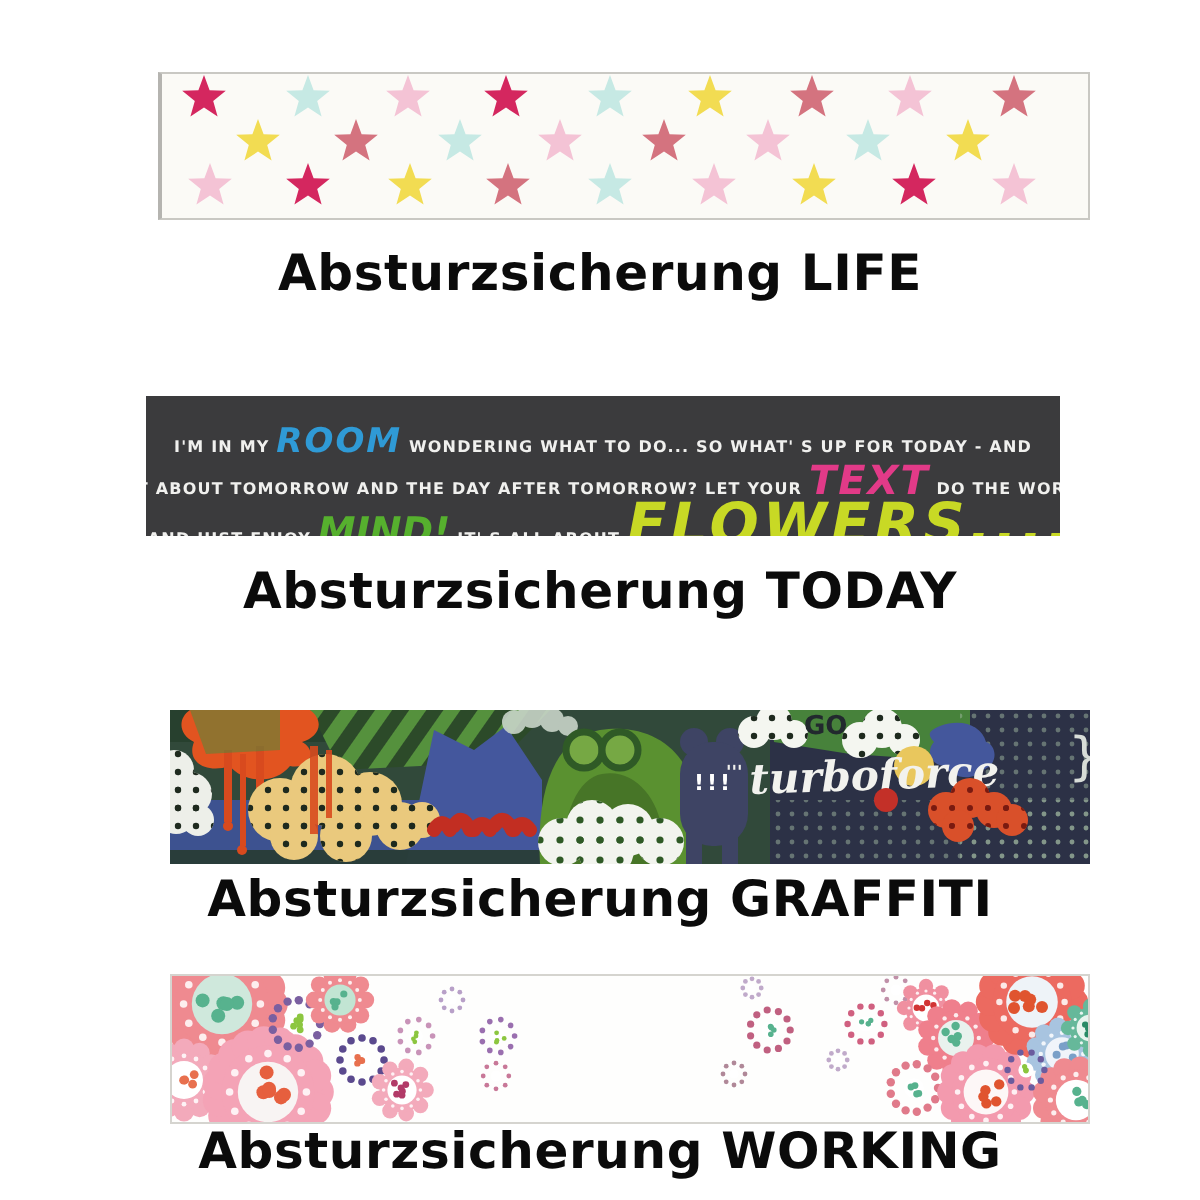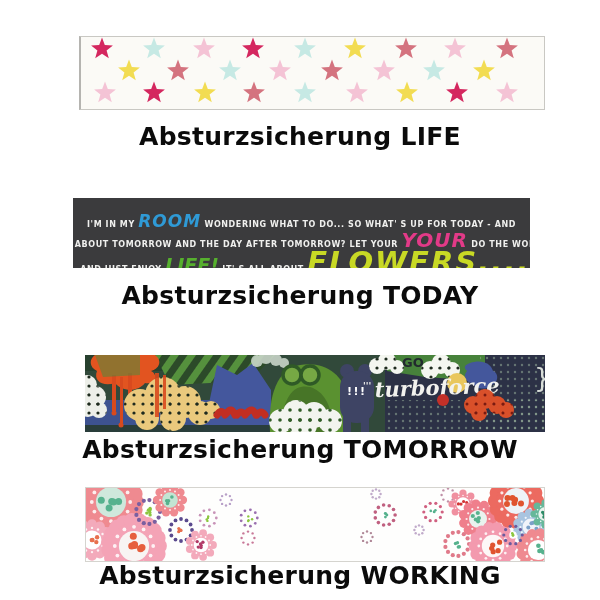--- a/index.html
+++ b/index.html
@@ -81,22 +81,22 @@
         <polygon points="426.0,44.5 428.8,52.1 436.9,52.4 430.6,57.5 432.8,65.3 426.0,60.8 419.2,65.3 421.4,57.5 415.1,52.4 423.2,52.1" fill="#f4c3d5"></polygon>
       </svg>
   </div>
   <div class="caption caption-1">
     <span>Absturzsicherung</span> <span>LIFE</span>
   </div>
 
   <div class="panel panel-text">
     <div id="text-lines">
         <div class="tline"><span class="seg seg-plain">I'M IN MY </span><span class="seg seg-room">ROOM</span><span class="seg seg-plain"> WONDERING WHAT TO DO... SO WHAT' S UP FOR TODAY - AND</span></div>
-        <div class="tline"><span class="seg seg-plain">WHAT ABOUT TOMORROW AND THE DAY AFTER TOMORROW? LET YOUR </span><span class="seg seg-mind">YOUR</span><span class="seg seg-plain"> DO THE WORKING</span></div>
-        <div class="tline"><span class="seg seg-plain">- AND JUST ENJOY </span><span class="seg seg-life">LIFE!</span><span class="seg seg-plain"> IT' S ALL ABOUT </span><span class="seg seg-attitude">FLOWERS....</span></div>
+        <div class="tline"><span class="seg seg-plain">WHAT ABOUT TOMORROW AND THE DAY AFTER TOMORROW? LET YOUR </span><span class="seg seg-mind">TEXT</span><span class="seg seg-plain"> DO THE WORKING</span></div>
+        <div class="tline"><span class="seg seg-plain">- AND JUST ENJOY </span><span class="seg seg-life">MIND!</span><span class="seg seg-plain"> IT' S ALL ABOUT </span><span class="seg seg-attitude">FLOWERS....</span></div>
       </div>
   </div>
   <div class="caption caption-2">
     <span>Absturzsicherung</span> <span>TODAY</span>
   </div>
 
   <div class="panel panel-graffiti">
     <svg viewBox="0 0 460 77" preserveAspectRatio="none">
       <defs>
         <pattern id="dotsDark" width="9" height="9" patternUnits="userSpaceOnUse">
@@ -261,21 +261,21 @@
           <circle cx="412" cy="50" r="9"></circle>
             <circle cx="421" cy="55" r="8"></circle>
           <circle cx="394" cy="58" r="8"></circle>
         </g>
       </g>
 
       <text x="449" y="32" font-size="26" fill="#d8ddd8" font-family="'DejaVu Sans',sans-serif">}</text>
     </svg>
   </div>
   <div class="caption caption-3">
-    <span>Absturzsicherung</span> <span>TOMORROW</span>
+    <span>Absturzsicherung</span> <span>GRAFFITI</span>
   </div>
 
   <div class="panel panel-flowers">
     <svg id="flowers-svg" viewBox="0 0 458 73" preserveAspectRatio="none">
         <g>
           <circle cx="49.8" cy="14.0" r="8.1" fill="#ef8a90"></circle>
           <circle cx="48.5" cy="22.1" r="8.1" fill="#ef8a90"></circle>
           <circle cx="44.6" cy="29.3" r="8.1" fill="#ef8a90"></circle>
           <circle cx="38.6" cy="34.8" r="8.1" fill="#ef8a90"></circle>
           <circle cx="31.1" cy="38.1" r="8.1" fill="#ef8a90"></circle>

